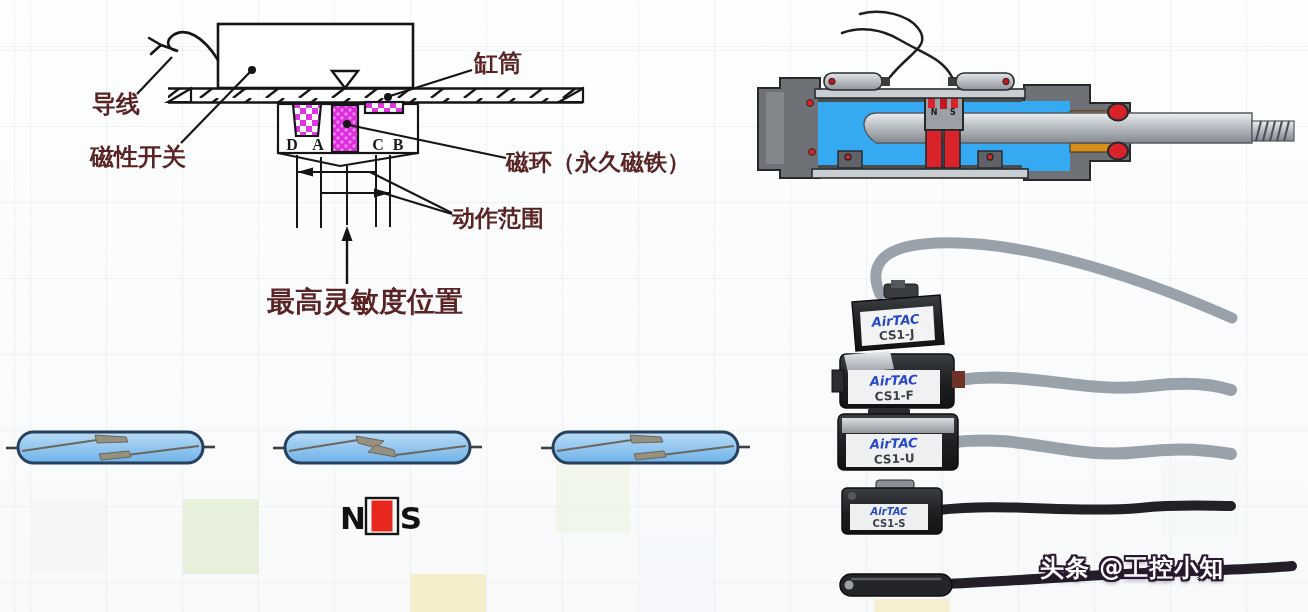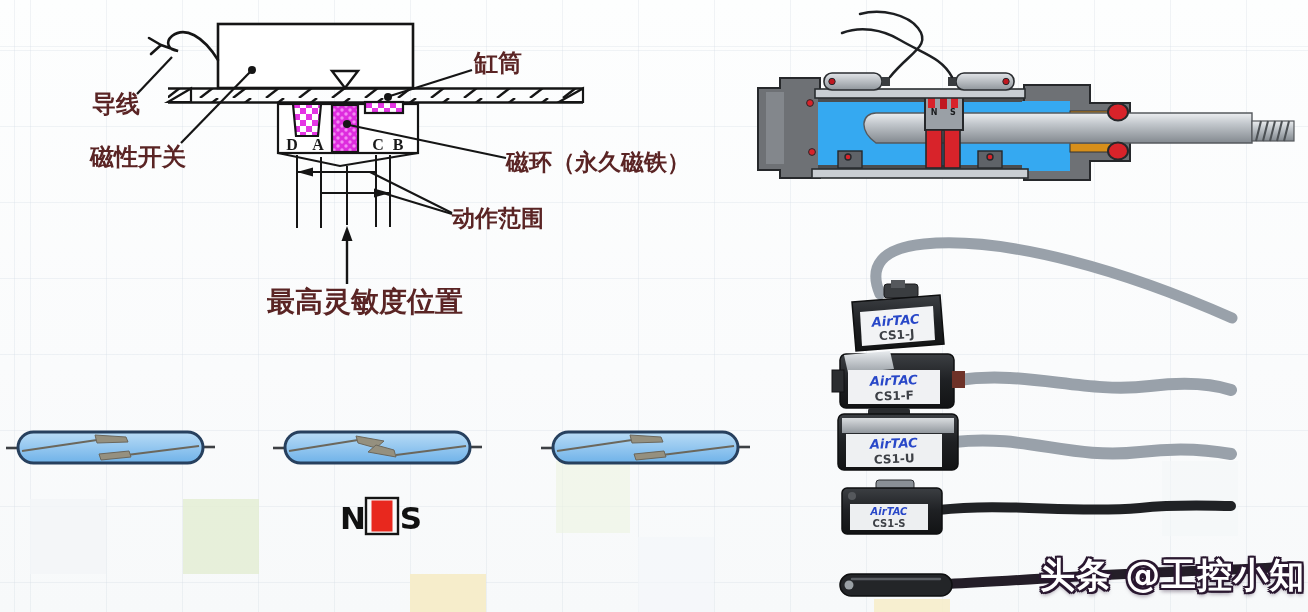--- a/index.html
+++ b/index.html
@@ -9,21 +9,21 @@
       repeating-linear-gradient(0deg, rgba(205,214,224,.28) 0 1px, transparent 1px 76px),
       repeating-linear-gradient(90deg, rgba(205,214,224,.28) 0 1px, transparent 1px 76px),
       linear-gradient(180deg,#fdfefe 0%, #fafbfc 60%, #f7f9fa 100%);
     background-position:30px 47px,30px 47px,0 0;
     font-family:"DejaVu Sans","Liberation Sans",sans-serif;
   }
   .abs{position:absolute;}
   .tile{position:absolute;pointer-events:none;}
   #watermark{
     position:absolute;left:1040px;top:552px;width:268px;
-    font-size:35px;font-weight:bold;color:#ffffff;letter-spacing:1px;
+    font-size:24px;font-weight:bold;color:#ffffff;letter-spacing:1px;
     text-shadow:2px 0 0 #2a1830,-2px 0 0 #2a1830,0 2px 0 #2a1830,0 -2px 0 #2a1830,
                 2px 2px 0 #2a1830,-2px -2px 0 #2a1830,2px -2px 0 #2a1830,-2px 2px 0 #2a1830,
                 0 3px 4px rgba(40,20,50,.55);
     white-space:nowrap;z-index:30;
   }
   svg text{font-family:"DejaVu Sans","Liberation Sans",sans-serif;}
   .cnlabel{fill:#5a2424;font-weight:bold;}
   .ptletter{fill:#1a1a1a;font-weight:bold;font-family:"Liberation Serif","DejaVu Serif",serif;}
 </style>
 </head>

